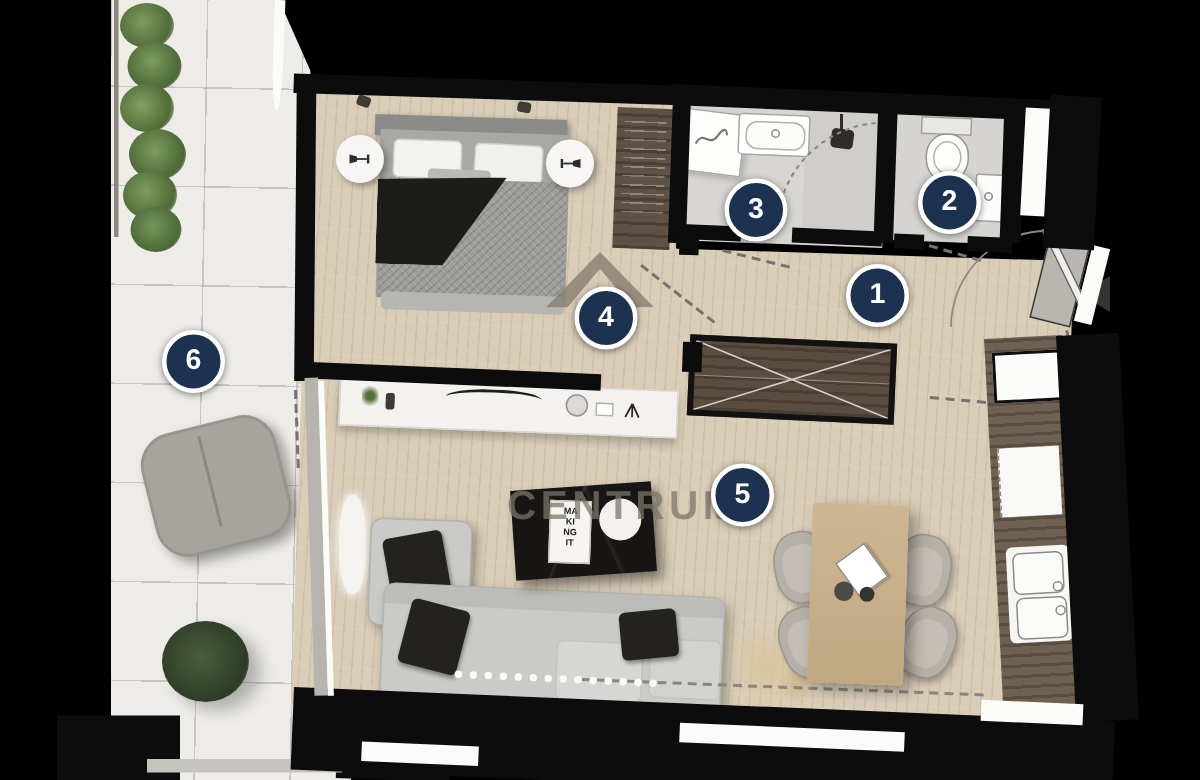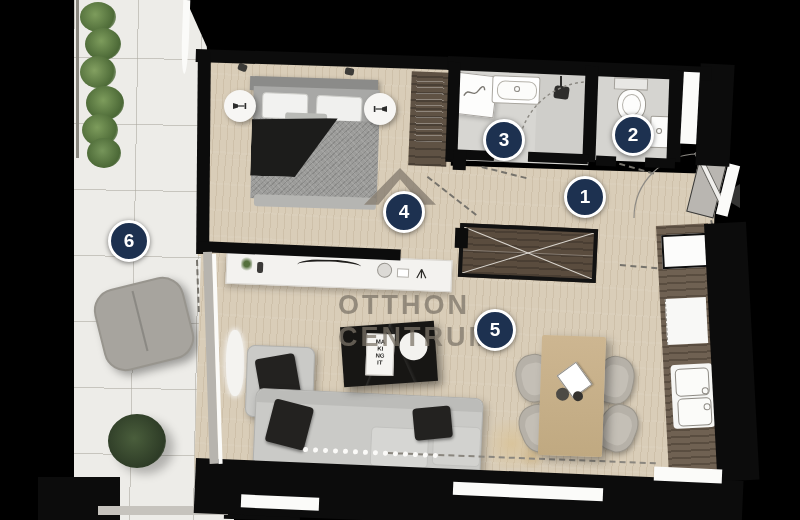--- a/index.html
+++ b/index.html
@@ -223,21 +223,20 @@
   <div class="abs wall" style="left:196px;top:458px;width:548px;height:55px;transform:rotate(2.4deg);transform-origin:left top;z-index:20;"></div>
   <div class="abs window" style="left:241px;top:496px;width:78px;height:13px;transform:rotate(2.4deg);z-index:21;"></div>
   <div class="abs window" style="left:453px;top:485px;width:150px;height:13px;transform:rotate(2.4deg);z-index:21;"></div>
   <div class="abs window" style="left:654px;top:468px;width:68px;height:14px;transform:rotate(2.4deg);z-index:21;"></div>
   <div class="abs" style="left:203px;top:252px;width:9px;height:212px;background:#b7b4ae;transform:rotate(-1.8deg);transform-origin:left top;z-index:20;"></div>
   <div class="abs window" style="left:212px;top:254px;width:4px;height:210px;transform:rotate(-1.8deg);transform-origin:left top;z-index:21;"></div>
 
   <div class="abs" style="left:338px;top:162px;width:125px;height:196px;z-index:40;opacity:.82;pointer-events:none;">
     <div style="position:absolute;left:26px;top:6px;width:72px;height:40px;background:#8a8174;
          clip-path:polygon(50% 0,100% 92%,80% 92%,50% 28%,20% 92%,0 92%);"></div>
-    <div class="wm-text" style="position:absolute;left:0;top:128px;font-size:27px;">OTTHON</div>
     <div class="wm-text" style="position:absolute;left:0;top:160px;font-size:27px;">CENTRUM</div>
   </div>
 
   <div class="abs badge" style="left:564px;top:176px;">
       <span>1</span>
     </div>
   <div class="abs badge" style="left:612px;top:114px;">
       <span>2</span>
     </div>
   <div class="abs badge" style="left:483px;top:119px;">

